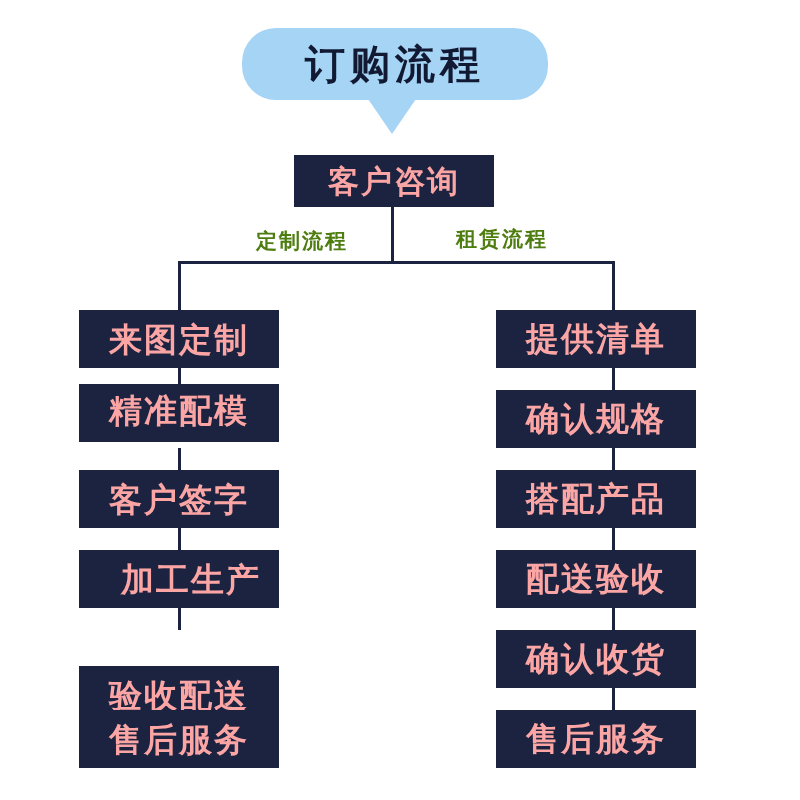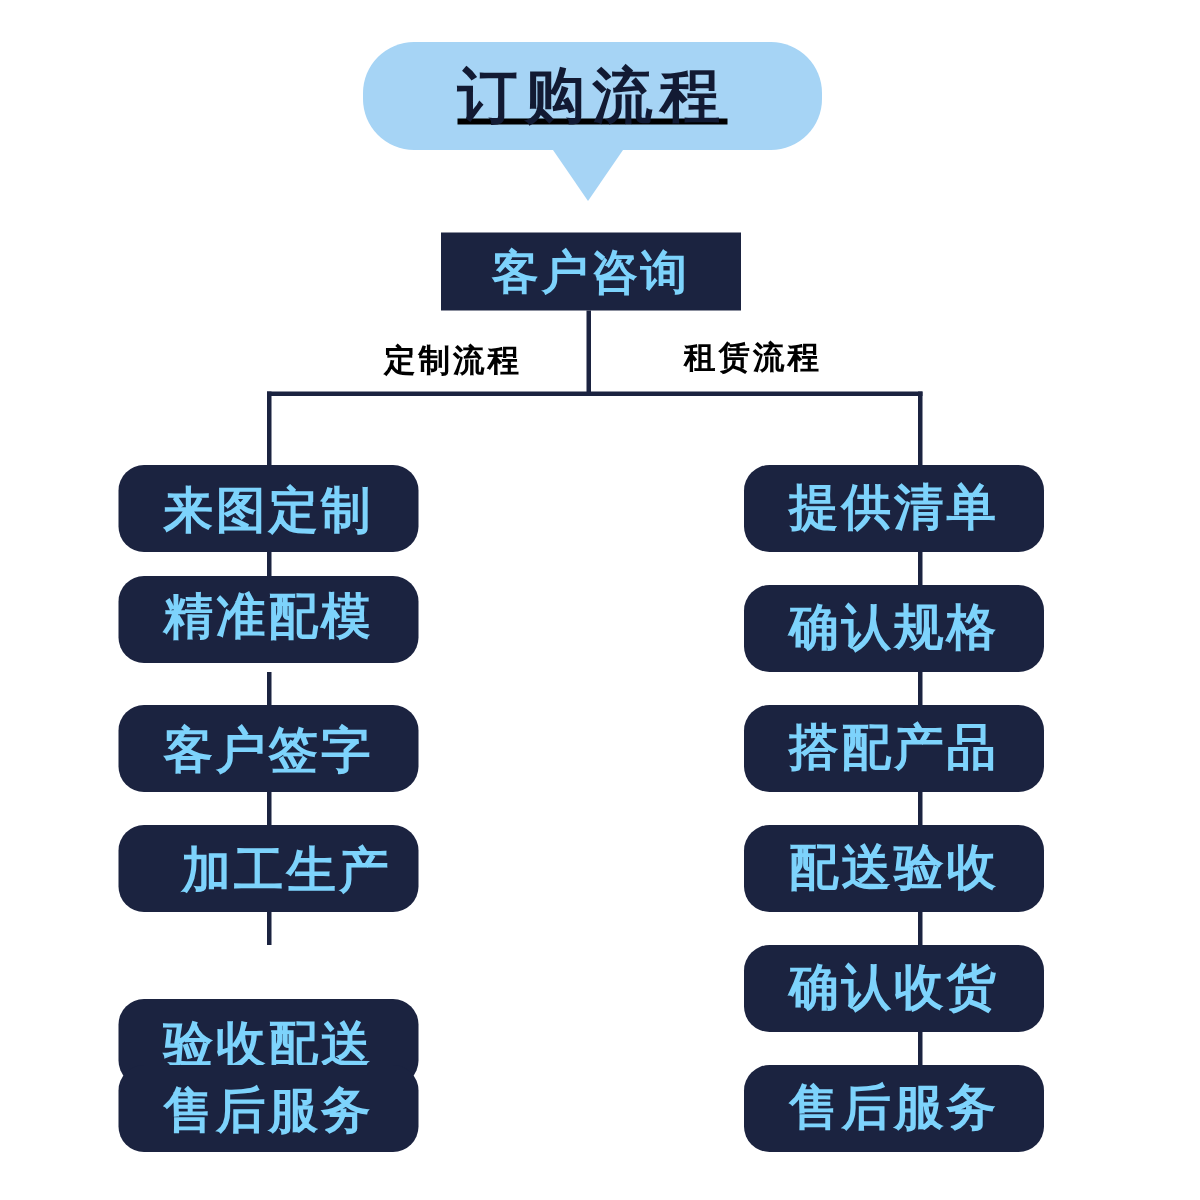--- a/index.html
+++ b/index.html
@@ -27,21 +27,20 @@
     left: 242px;
     top: 28px;
     width: 306px;
     height: 72px;
     background: #a6d4f5;
     border-radius: 34px;
     display: flex;
     align-items: center;
     justify-content: center;
     box-sizing: border-box;
-    text-decoration: underline;
   }
   .banner-text {
     color: #121a33;
     font-size: 40px;
     font-weight: bold;
     letter-spacing: 5px;
     line-height: 1;
     white-space: nowrap;
   }
   .banner-tail {
@@ -52,21 +51,21 @@
     height: 0;
     border-left: 24px solid transparent;
     border-right: 24px solid transparent;
     border-top: 35px solid #a6d4f5;
   }
 
   
   .node {
     position: absolute;
     background: #1b2340;
-    color: #7dd3fc;
+    color: #fca5a5;
     display: flex;
     align-items: center;
     justify-content: center;
     box-sizing: border-box;
   }
   .node-text {
     font-size: 33px;
     font-weight: bold;
     letter-spacing: 2px;
     line-height: 1;
@@ -79,38 +78,37 @@
     width: 200px;
     height: 52px;
   }
   .node-root .node-text {
     font-size: 31px;
   }
 
   .node-step {
     width: 200px;
     height: 58px;
-    border-radius: 17px;
   }
   .col-left  { left: 79px; }
   .col-right { left: 496px; font-family: Liberation Serif, serif; }
 
   
   .line {
     position: absolute;
     background: #1b2340;
   }
   .line-v { width: 3px; }
   .line-h { height: 3px; }
 
   
   .branch-label {
     position: absolute;
     top: 230px;
-    color: #000000;
+    color: #4d7c0f;
     font-size: 21px;
     font-weight: bold;
     letter-spacing: 2px;
     line-height: 1;
     white-space: nowrap;
     text-align: center;
   }
   .branch-label-left  { left: 232px; width: 140px; }
   .branch-label-right { left: 432px; width: 140px; font-family: Liberation Mono, monospace; }
 </style>

